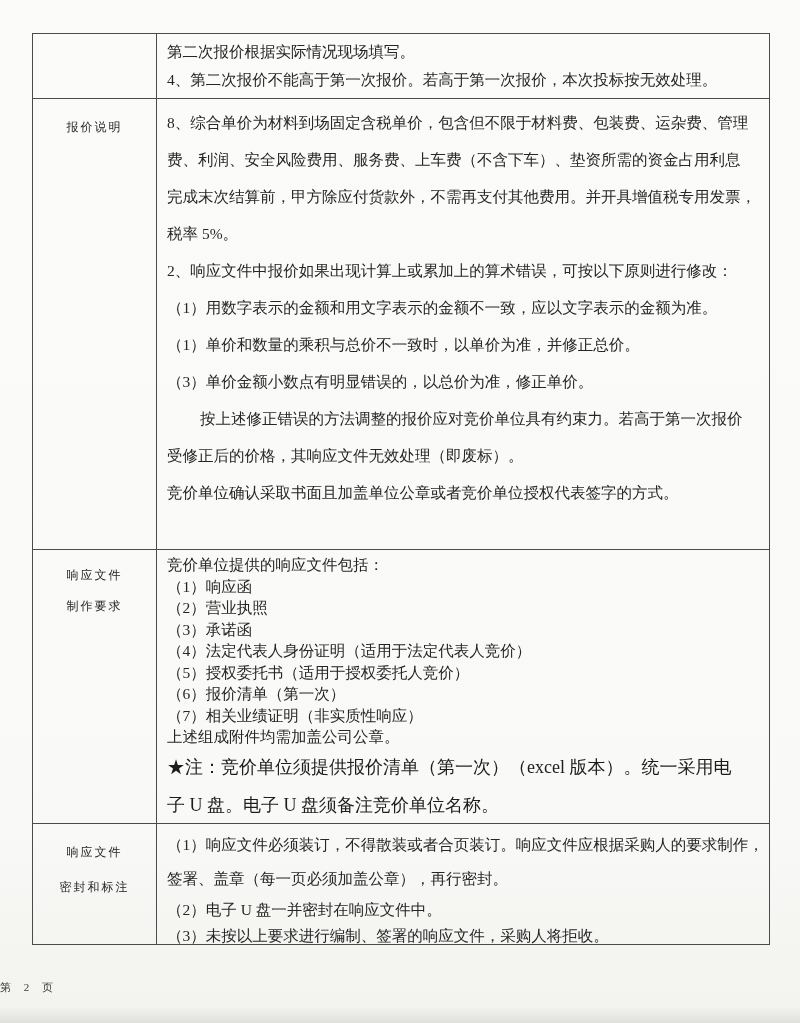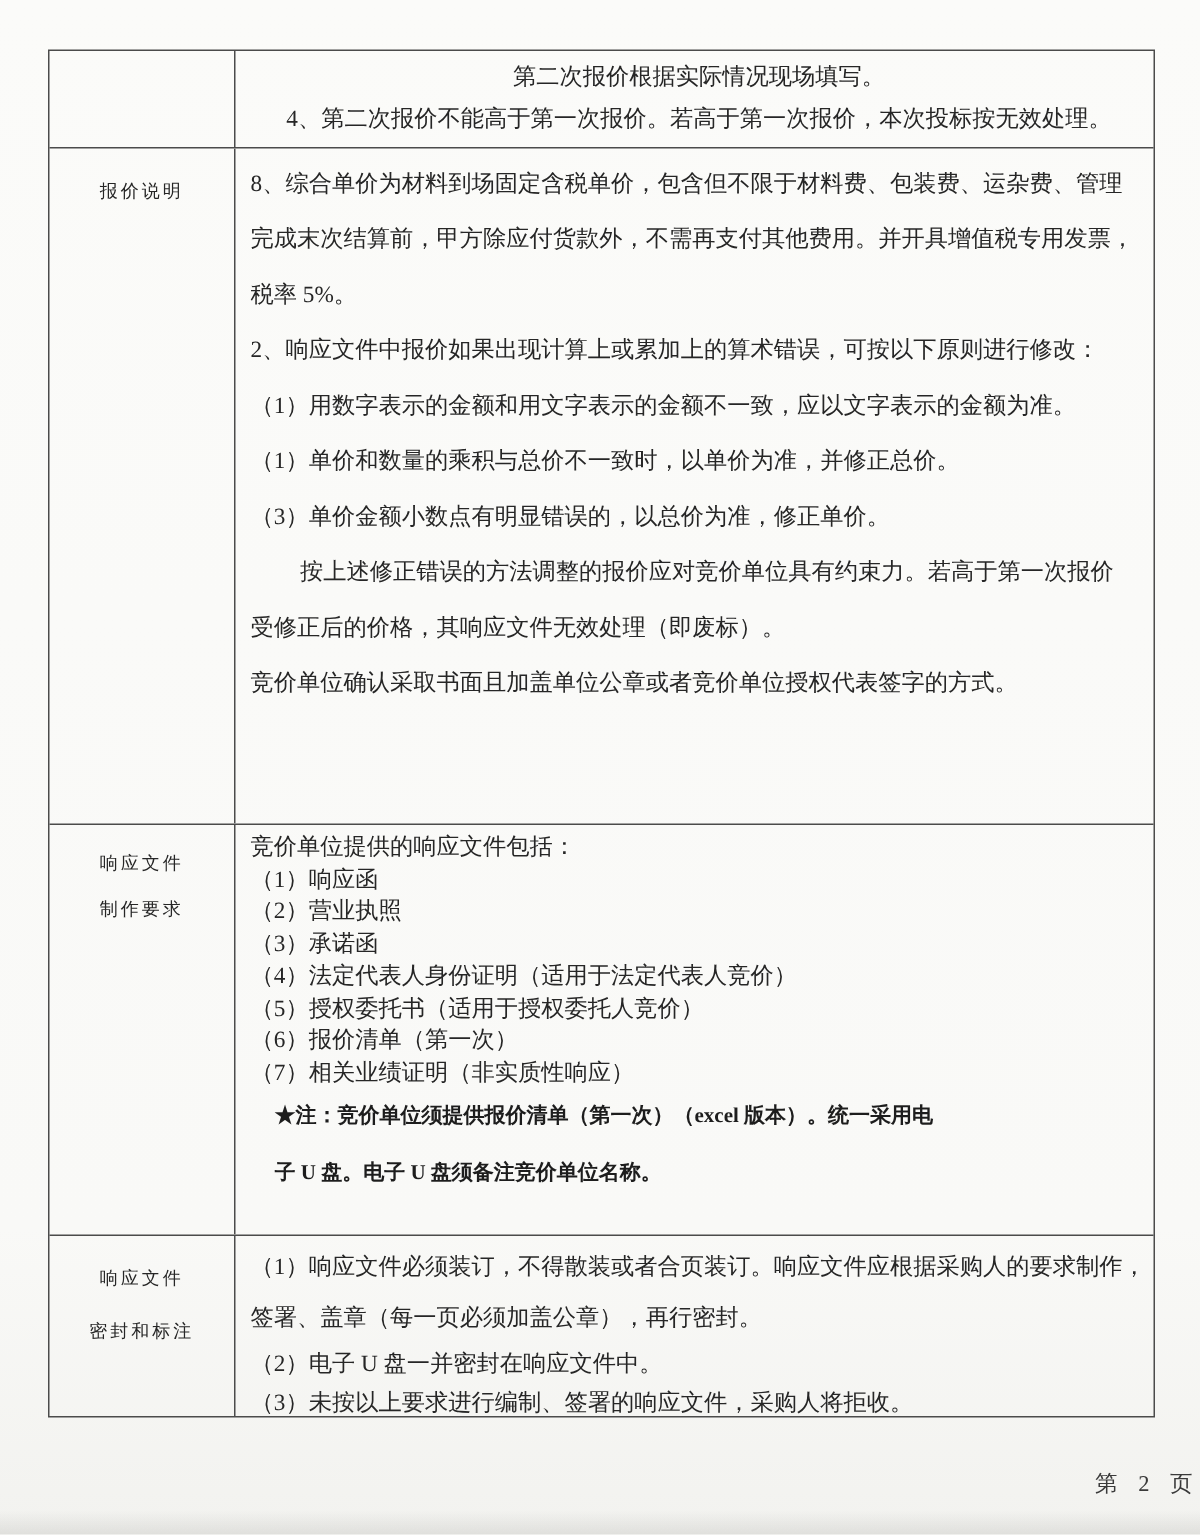--- a/index.html
+++ b/index.html
@@ -15,21 +15,21 @@
     overflow:hidden;
   }
   .doc-table {
     position:absolute; left:32px; top:33px; width:738px; height:912px;
     border:1.6px solid #4b4b4b;
     display:flex; flex-direction:column;
     background:transparent;
   }
   .trow { display:flex; width:100%; border-top:1.4px solid #4b4b4b; overflow:hidden; }
   .trow.first { border-top:none; }
-  .r1 { height:64px;text-align:center; }
+  .r1 { height:64px; }
   .r2 { height:451px; }
   .r3 { height:274px; }
   .r4 { flex:1; }
   .label-cell {
     width:124px; flex:0 0 124px;
     border-right:1.4px solid #4b4b4b;
     text-align:center; overflow:hidden;
   }
   .content-cell { flex:1; padding-left:10px; padding-right:4px; overflow:hidden; }
 
@@ -39,26 +39,26 @@
   .r4 .label-cell { padding-top:11px; } .r4 .lab { line-height:35px; }
 
   .ln { font-size:15.5px; white-space:nowrap; overflow:hidden; }
   .r1 .content-cell { padding-top:4px; }  .r1 .ln { line-height:28px; }
   .r2 .content-cell { padding-top:5px; }  .r2 .ln { line-height:37px; }
   .r3 .content-cell { padding-top:4px; }  .r3 .ln { line-height:21.5px; }
   .r4 .content-cell { padding-top:4px; }
   .lh34 { line-height:34px; } .lh28 { line-height:28px; } .lh24 { line-height:24px; }
   .indent2 { padding-left:33px; }
   .note-ln {
-    font-size:14px; font-weight:bold; line-height:38px;
-    white-space:nowrap; overflow:hidden; color:#1d1d1d;margin-left:16px;
+    font-size:18px; font-weight:normal; line-height:38px;
+    white-space:nowrap; overflow:hidden; color:#1d1d1d;
   }
   .page-footer {
     position:absolute; left:0; top:980px; width:100%;
-    text-align:right; font-size:15px; letter-spacing:5px; color:#3a3a3a;
+    text-align:left; font-size:11px; letter-spacing:5px; color:#3a3a3a;
   }
   .bottom-shade {
     position:absolute; left:0; bottom:0; width:100%; height:16px;
     background:linear-gradient(180deg, rgba(0,0,0,0) 0%, rgba(90,90,85,0.12) 100%);
     pointer-events:none;
   }
 </style>
 </head>
 <body>
 
@@ -73,20 +73,21 @@
         <div class="ln">4、第二次报价不能高于第一次报价。若高于第一次报价，本次投标按无效处理。</div>
       </div>
     </div>
 
     <div class="trow r2">
       <div class="label-cell">
         <div class="lab">报价说明</div>
       </div>
       <div class="content-cell">
         <div class="ln">8、综合单价为材料到场固定含税单价，包含但不限于材料费、包装费、运杂费、管理</div>
+        <div class="ln">费、利润、安全风险费用、服务费、上车费（不含下车）、垫资所需的资金占用利息</div>
         <div class="ln">完成末次结算前，甲方除应付货款外，不需再支付其他费用。并开具增值税专用发票，</div>
         <div class="ln">税率 5%。</div>
         <div class="ln">2、响应文件中报价如果出现计算上或累加上的算术错误，可按以下原则进行修改：</div>
         <div class="ln">（1）用数字表示的金额和用文字表示的金额不一致，应以文字表示的金额为准。</div>
         <div class="ln">（1）单价和数量的乘积与总价不一致时，以单价为准，并修正总价。</div>
         <div class="ln">（3）单价金额小数点有明显错误的，以总价为准，修正单价。</div>
         <div class="ln indent2">按上述修正错误的方法调整的报价应对竞价单位具有约束力。若高于第一次报价</div>
         <div class="ln">受修正后的价格，其响应文件无效处理（即废标）。</div>
         <div class="ln">竞价单位确认采取书面且加盖单位公章或者竞价单位授权代表签字的方式。</div>
       </div>
@@ -99,20 +100,21 @@
       </div>
       <div class="content-cell">
         <div class="ln">竞价单位提供的响应文件包括：</div>
         <div class="ln">（1）响应函</div>
         <div class="ln">（2）营业执照</div>
         <div class="ln">（3）承诺函</div>
         <div class="ln">（4）法定代表人身份证明（适用于法定代表人竞价）</div>
         <div class="ln">（5）授权委托书（适用于授权委托人竞价）</div>
         <div class="ln">（6）报价清单（第一次）</div>
         <div class="ln">（7）相关业绩证明（非实质性响应）</div>
+        <div class="ln">上述组成附件均需加盖公司公章。</div>
         <div class="note-ln">★注：竞价单位须提供报价清单（第一次）（excel 版本）。统一采用电</div>
         <div class="note-ln">子 U 盘。电子 U 盘须备注竞价单位名称。</div>
       </div>
     </div>
 
     <div class="trow r4">
       <div class="label-cell">
         <div class="lab">响应文件</div>
         <div class="lab">密封和标注</div>
       </div>

